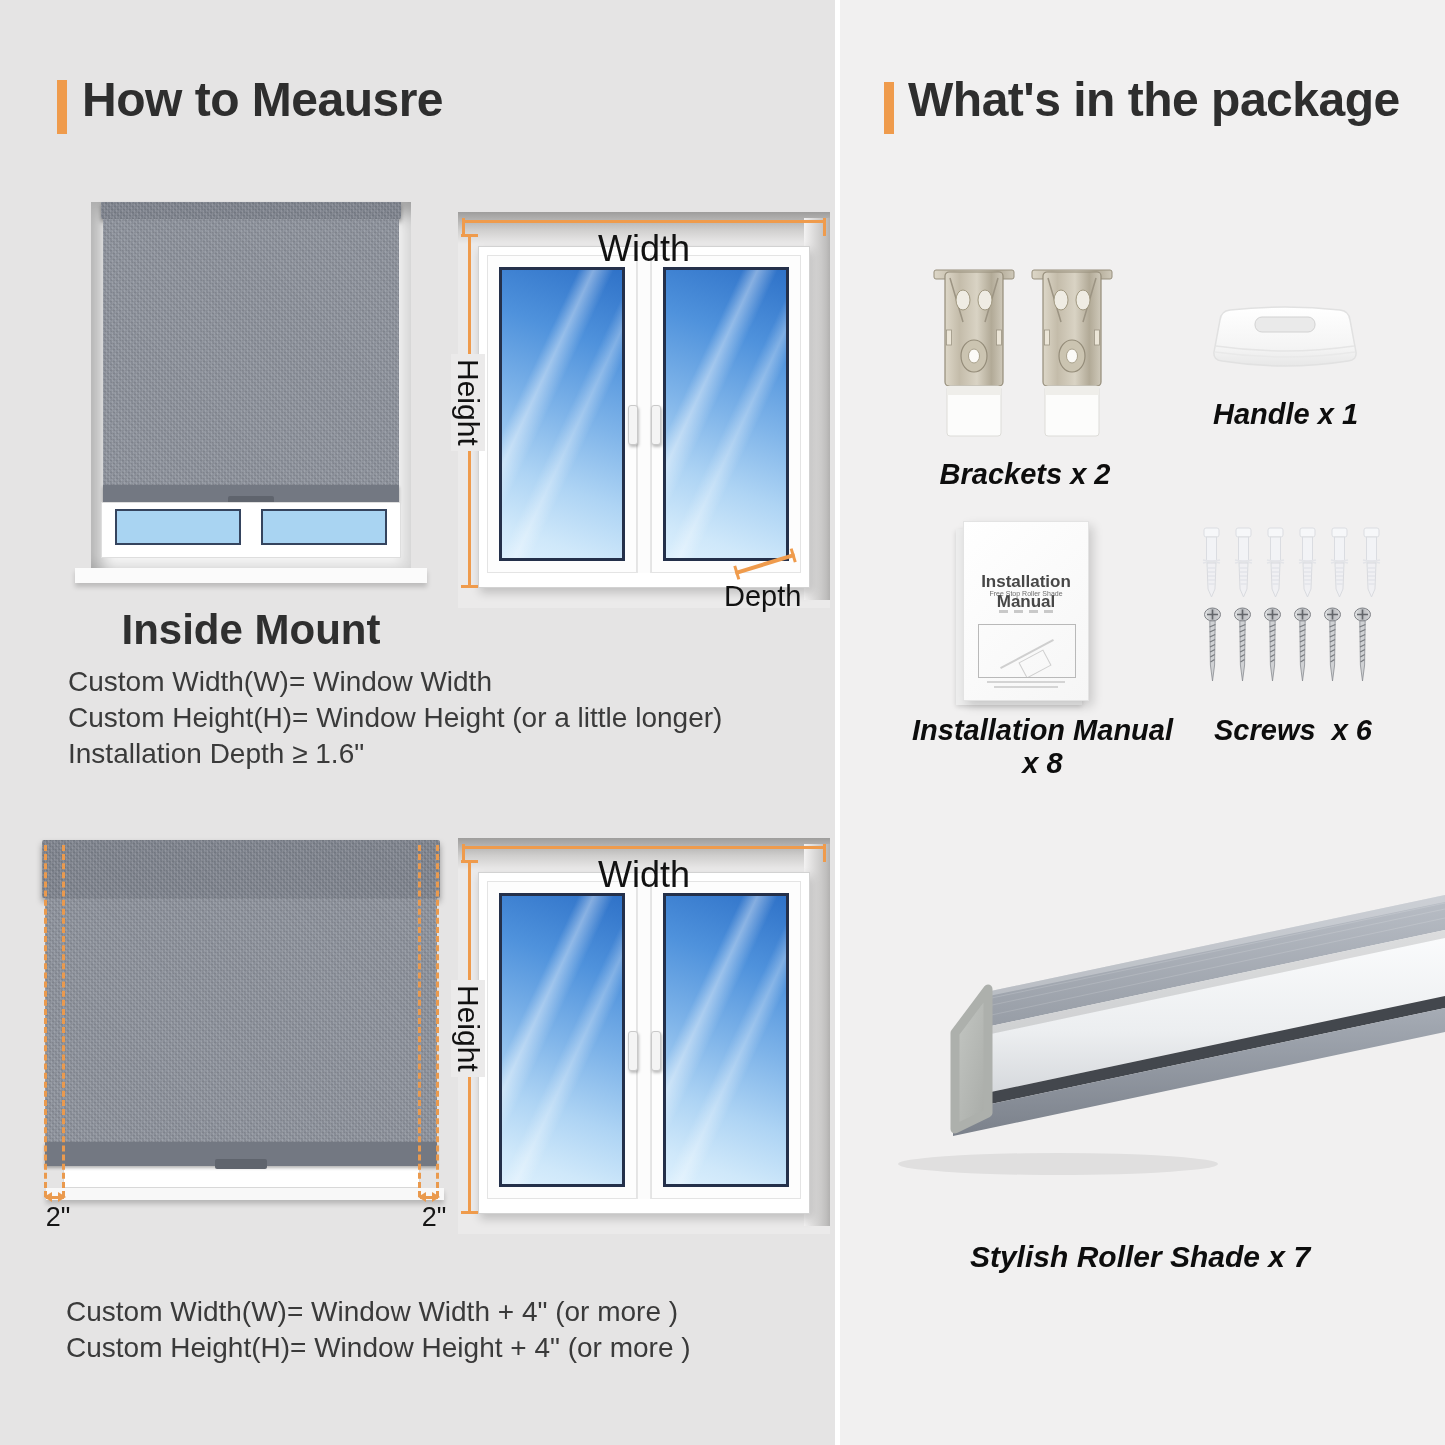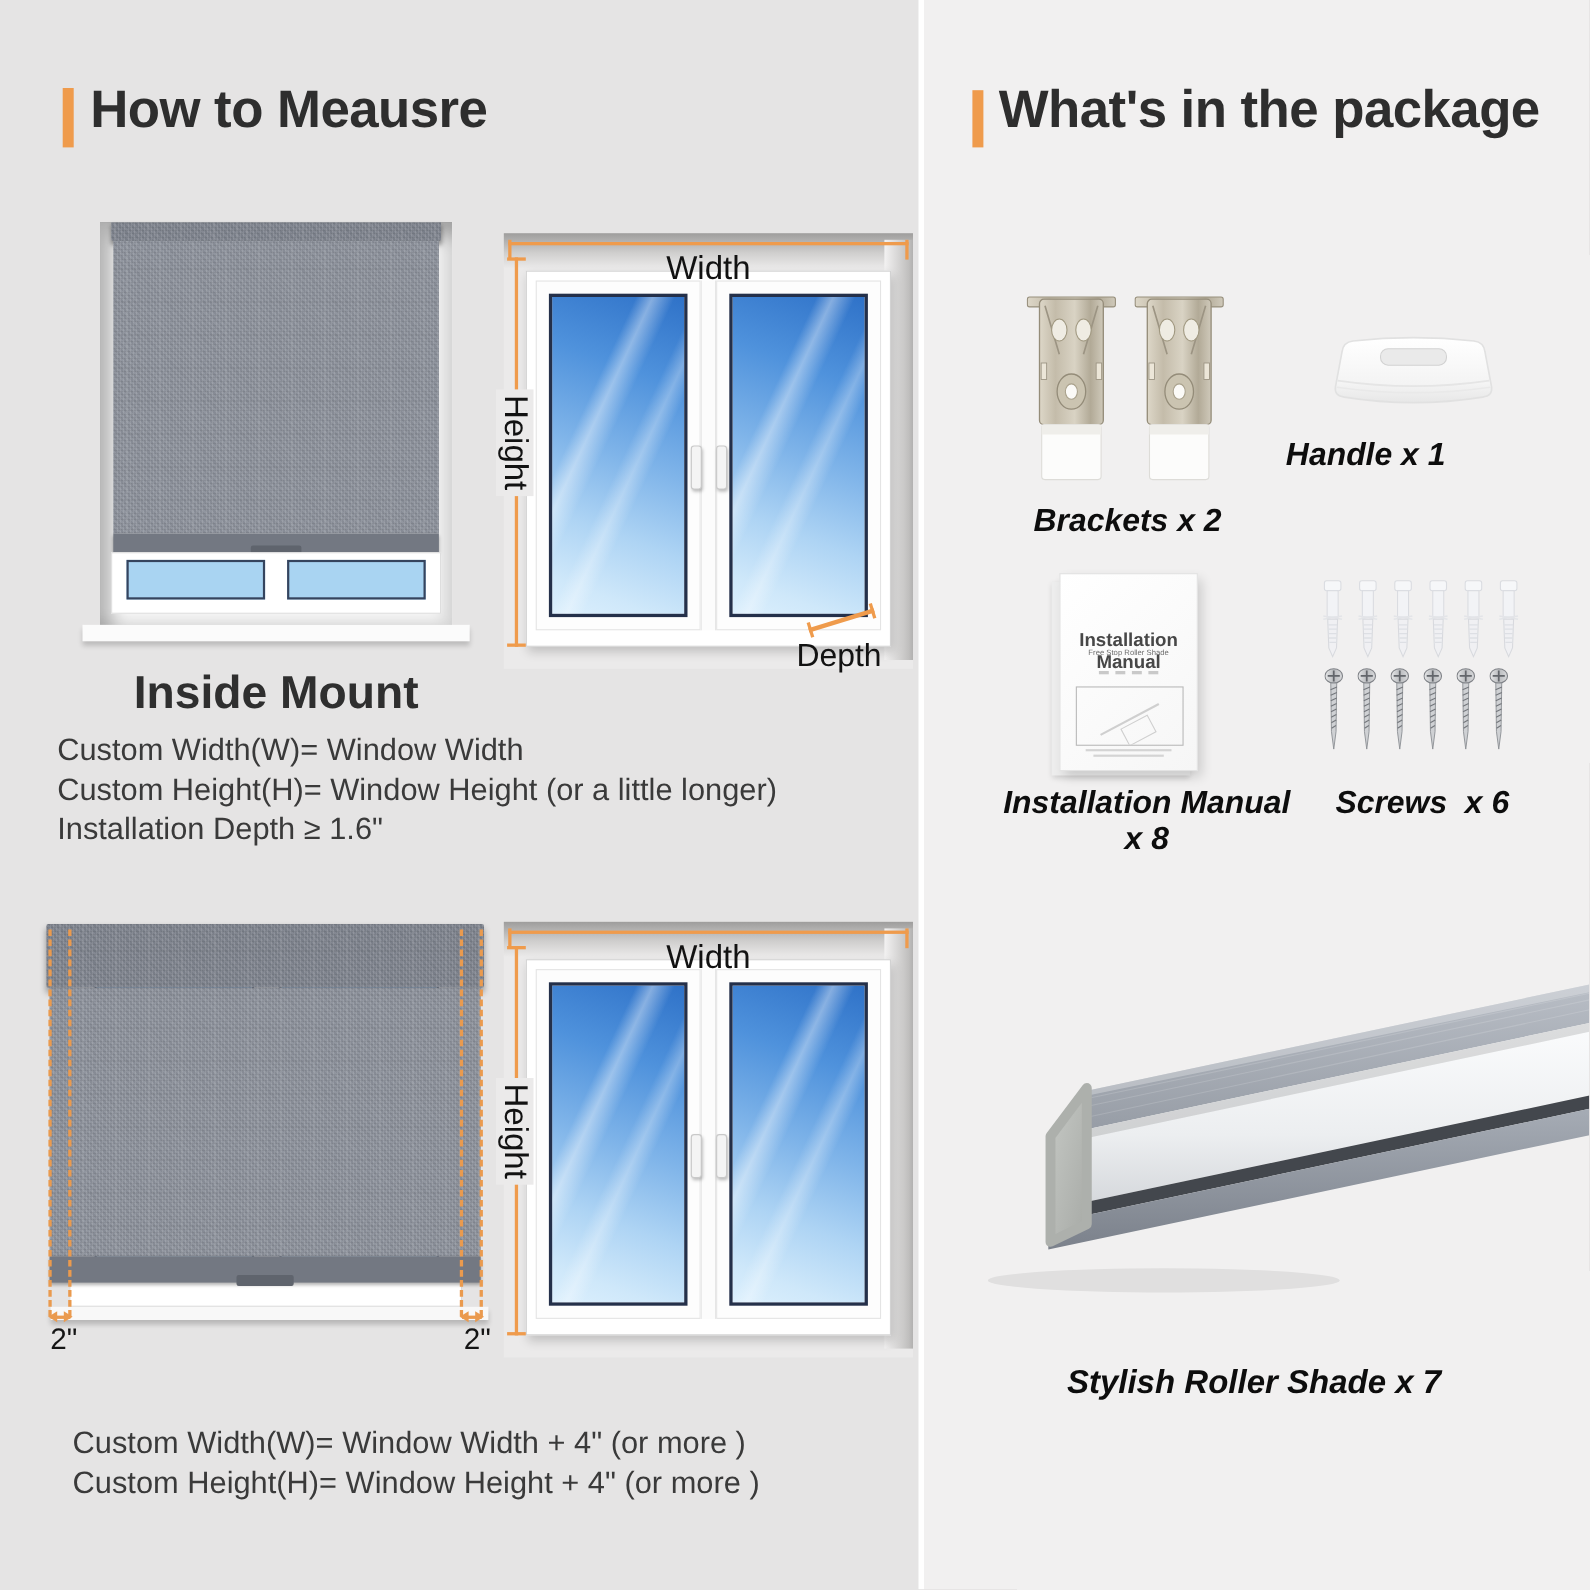--- a/index.html
+++ b/index.html
@@ -13,21 +13,21 @@
 
   
   .mline-h{position:absolute;height:3px;background:#ef9b4c;}
   .mline-h::before,.mline-h::after{content:"";position:absolute;top:-2px;width:3px;height:18px;background:#ef9b4c;}
   .mline-h::before{left:0;}
   .mline-h::after{right:0;}
   .mline-v{position:absolute;width:3px;background:#ef9b4c;}
   .mline-v::before,.mline-v::after{content:"";position:absolute;left:-7px;width:17px;height:3px;background:#ef9b4c;}
   .mline-v::before{top:0;}
   .mline-v::after{bottom:0;}
-  .mlabel{position:absolute;font-size:30px;color:#121212;}
+  .mlabel{position:absolute;font-size:36px;color:#121212;}
   .mlabel-v{position:absolute;font-size:30px;color:#121212;writing-mode:vertical-rl;background:#ebeaea;padding:5px 0;}
 
   
   .win-diagram{position:absolute;width:372px;height:396px;background:#ebeaea;}
   .wd-topband{position:absolute;left:0;top:0;width:372px;height:32px;background:linear-gradient(180deg,#9e9d9c,#cfcecd 55%,#ebeaea);}
   .wd-rightwall{position:absolute;left:346px;top:6px;width:26px;height:382px;background:linear-gradient(90deg,#f3f2f2,#c0bfbe 85%,#b2b1b0);}
   .wd-frame{position:absolute;left:20px;top:34px;width:330px;height:340px;background:#fff;border:1px solid #d2d2d2;box-shadow:2px 5px 9px rgba(0,0,0,.18);}
   .casement{position:absolute;top:8px;width:150px;height:318px;background:#fdfdfd;border:1px solid #e4e4e4;box-sizing:border-box;}
   .casement.cl{left:8px;}
   .casement.cr{left:172px;}
@@ -166,21 +166,21 @@
     <div class="mlabel wd-width-label">Width</div>
     <div class="mline-v wd-height-line"></div>
     <div class="mlabel-v wd-height-label">Height</div>
     <div class="depth-wrap">
       <div class="depth-line"></div>
       <div class="mlabel depth-label">Depth</div>
     </div>
   </div>
 
   <div class="mount-heading" style="left:75px;top:606px;width:352px;">Inside Mount</div>
-  <div class="rule-lines" style="left:52px;top:664px;">
+  <div class="rule-lines" style="left:68px;top:664px;">
     <p>Custom Width(W)= Window Width</p>
     <p>Custom Height(H)= Window Height (or a little longer)</p>
     <p>Installation Depth ≥ 1.6"</p>
   </div>
 
   <div class="illus-outside">
     <div class="oo-window">
       <div class="oo-pane p1"></div>
       <div class="oo-pane p2"></div>
     </div>
@@ -278,21 +278,21 @@
             <stop offset=".7" stop-color="#f4f4f4"></stop>
             <stop offset="1" stop-color="#e7e7e7"></stop>
         </linearGradient>
       </defs>
       <path d="M34 14 Q89 8 144 14 Q153 15 154 24 L160 56 Q161 64 152 65 Q89 75 26 65 Q17 64 18 56 L24 24 Q25 15 34 14 Z" fill="url(#hg)" stroke="#e1e1e1" stroke-width="1.5"></path>
       <rect x="59" y="21" width="60" height="15" rx="7" fill="#eaeaea" stroke="#d2d2d2"></rect>
       <path d="M20 50 Q89 60 158 50" stroke="#e5e5e5" fill="none" stroke-width="1.5"></path>
       <path d="M19 56 Q89 66 159 56" stroke="#e9e9e9" fill="none" stroke-width="1.5"></path>
     </svg>
   </div>
-  <div class="item-label" style="left:1154px;top:398px;width:175px;">Handle x 1</div>
+  <div class="item-label" style="left:1198px;top:398px;width:175px;">Handle x 1</div>
 
   <div class="manual">
     <div class="m-back"></div>
     <div class="m-cover">
       <div class="m-title">Installation Manual</div>
       <div class="m-sub">Free Stop Roller Shade</div>
       <div class="m-marks">
           <span></span>
           <span></span>
           <span></span>

